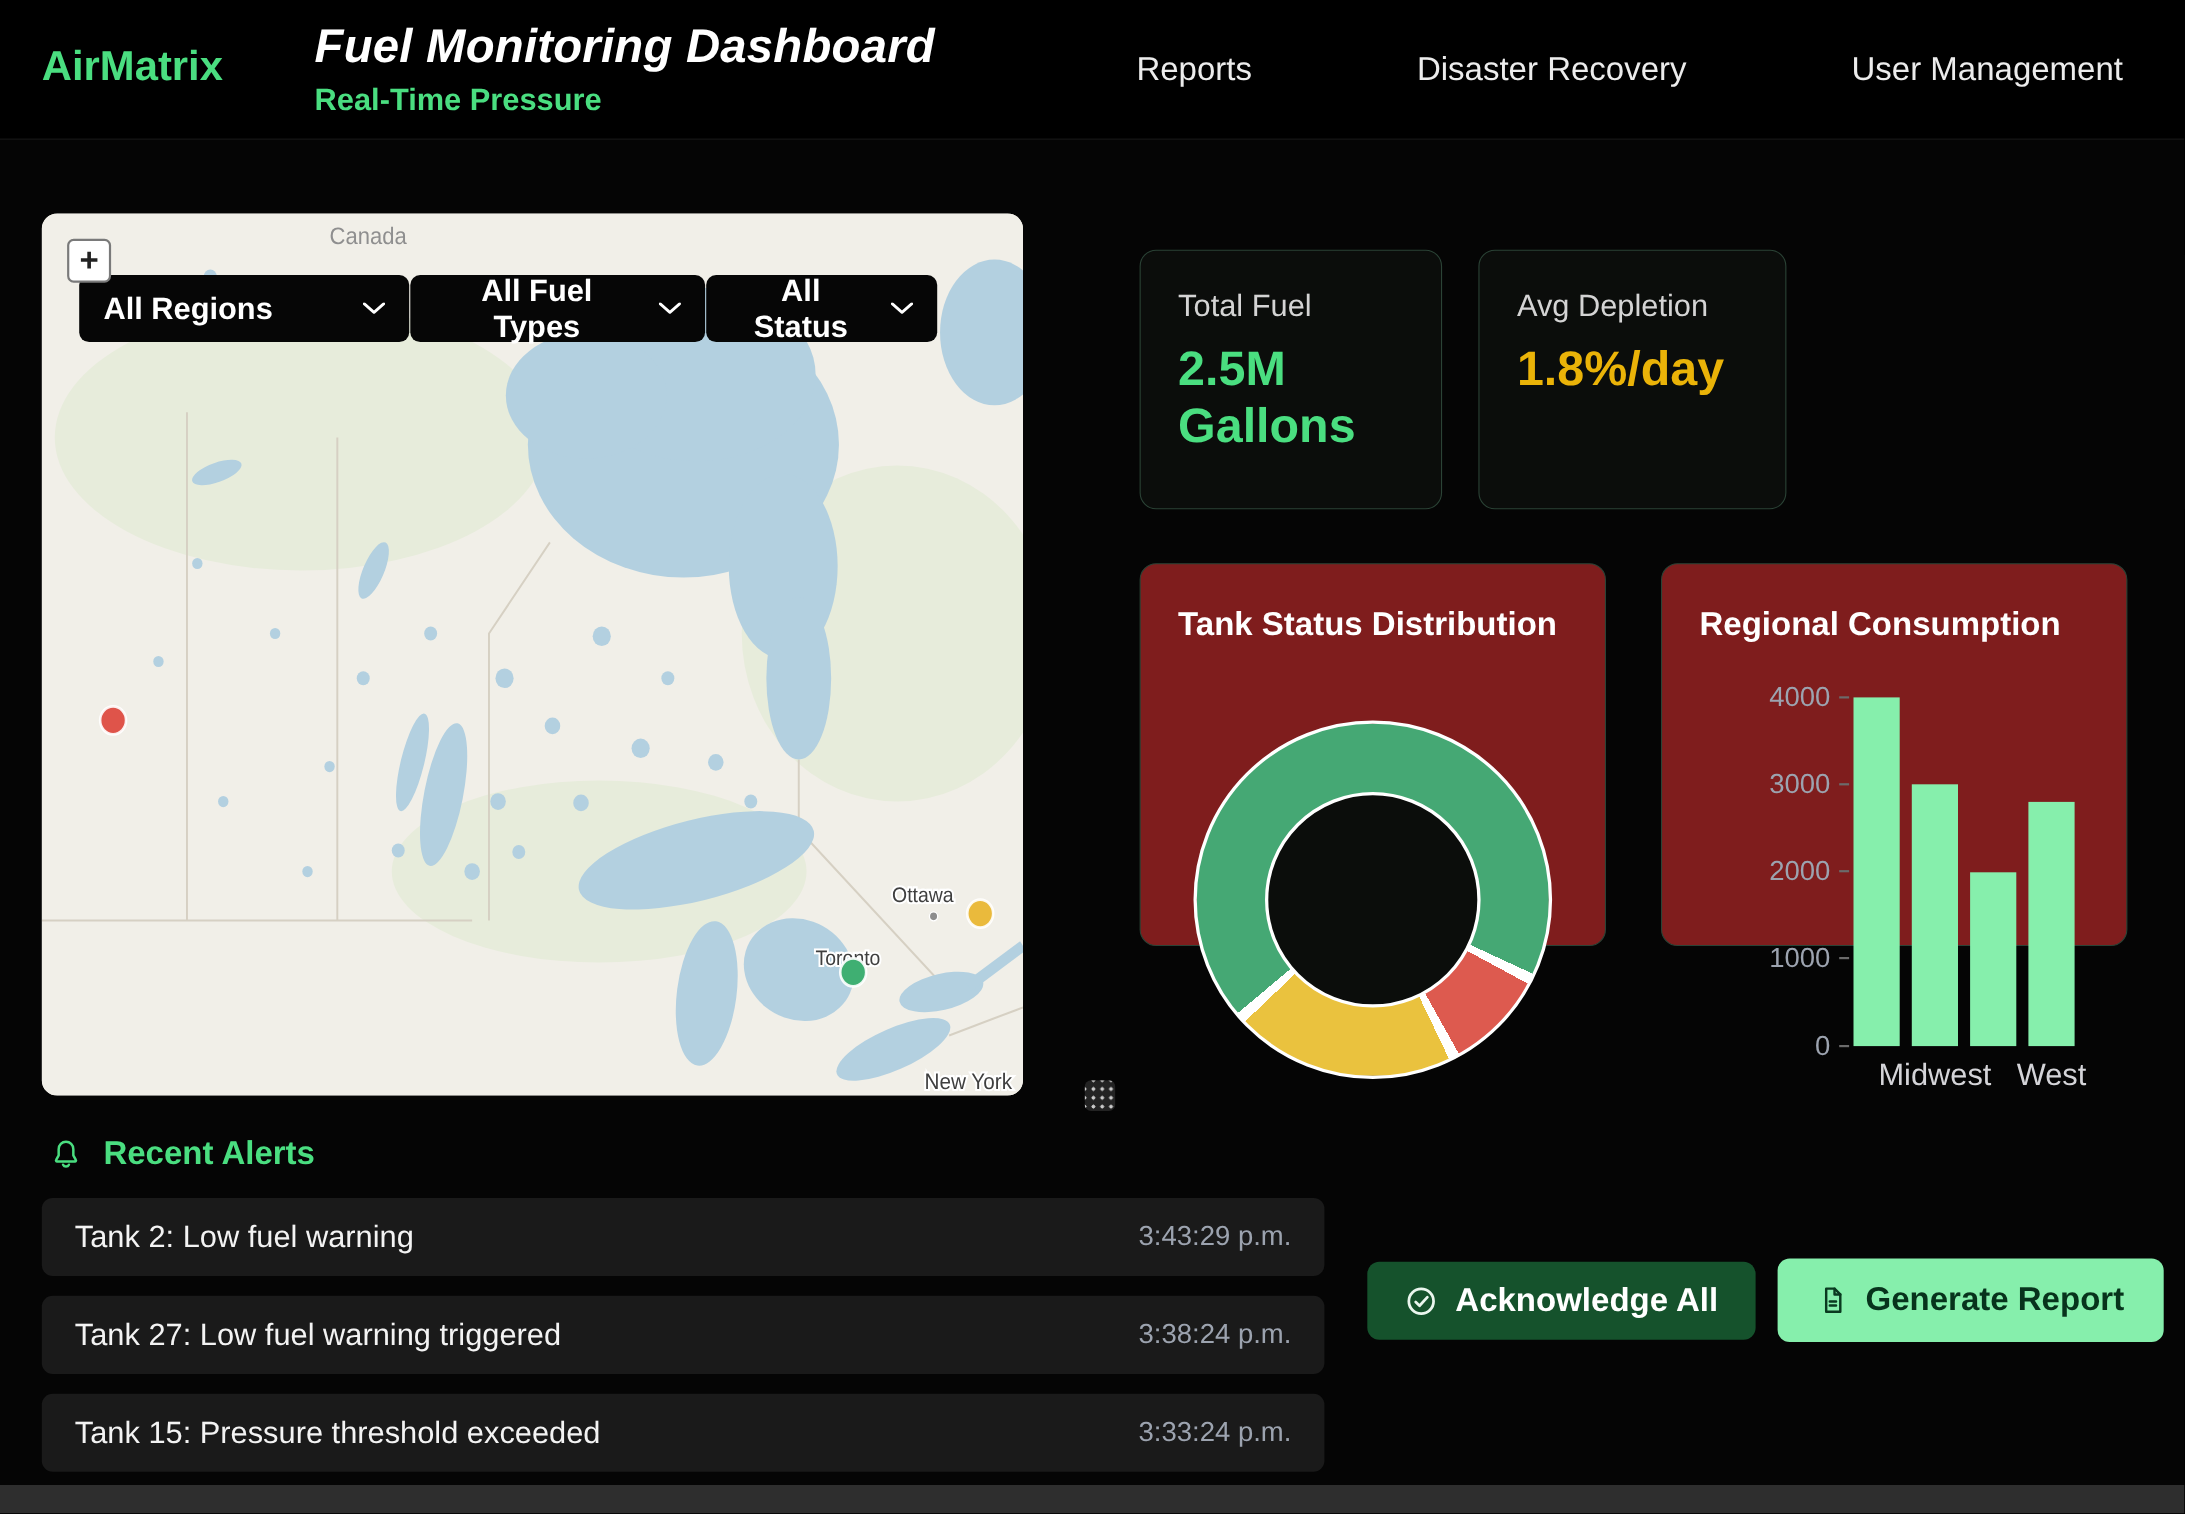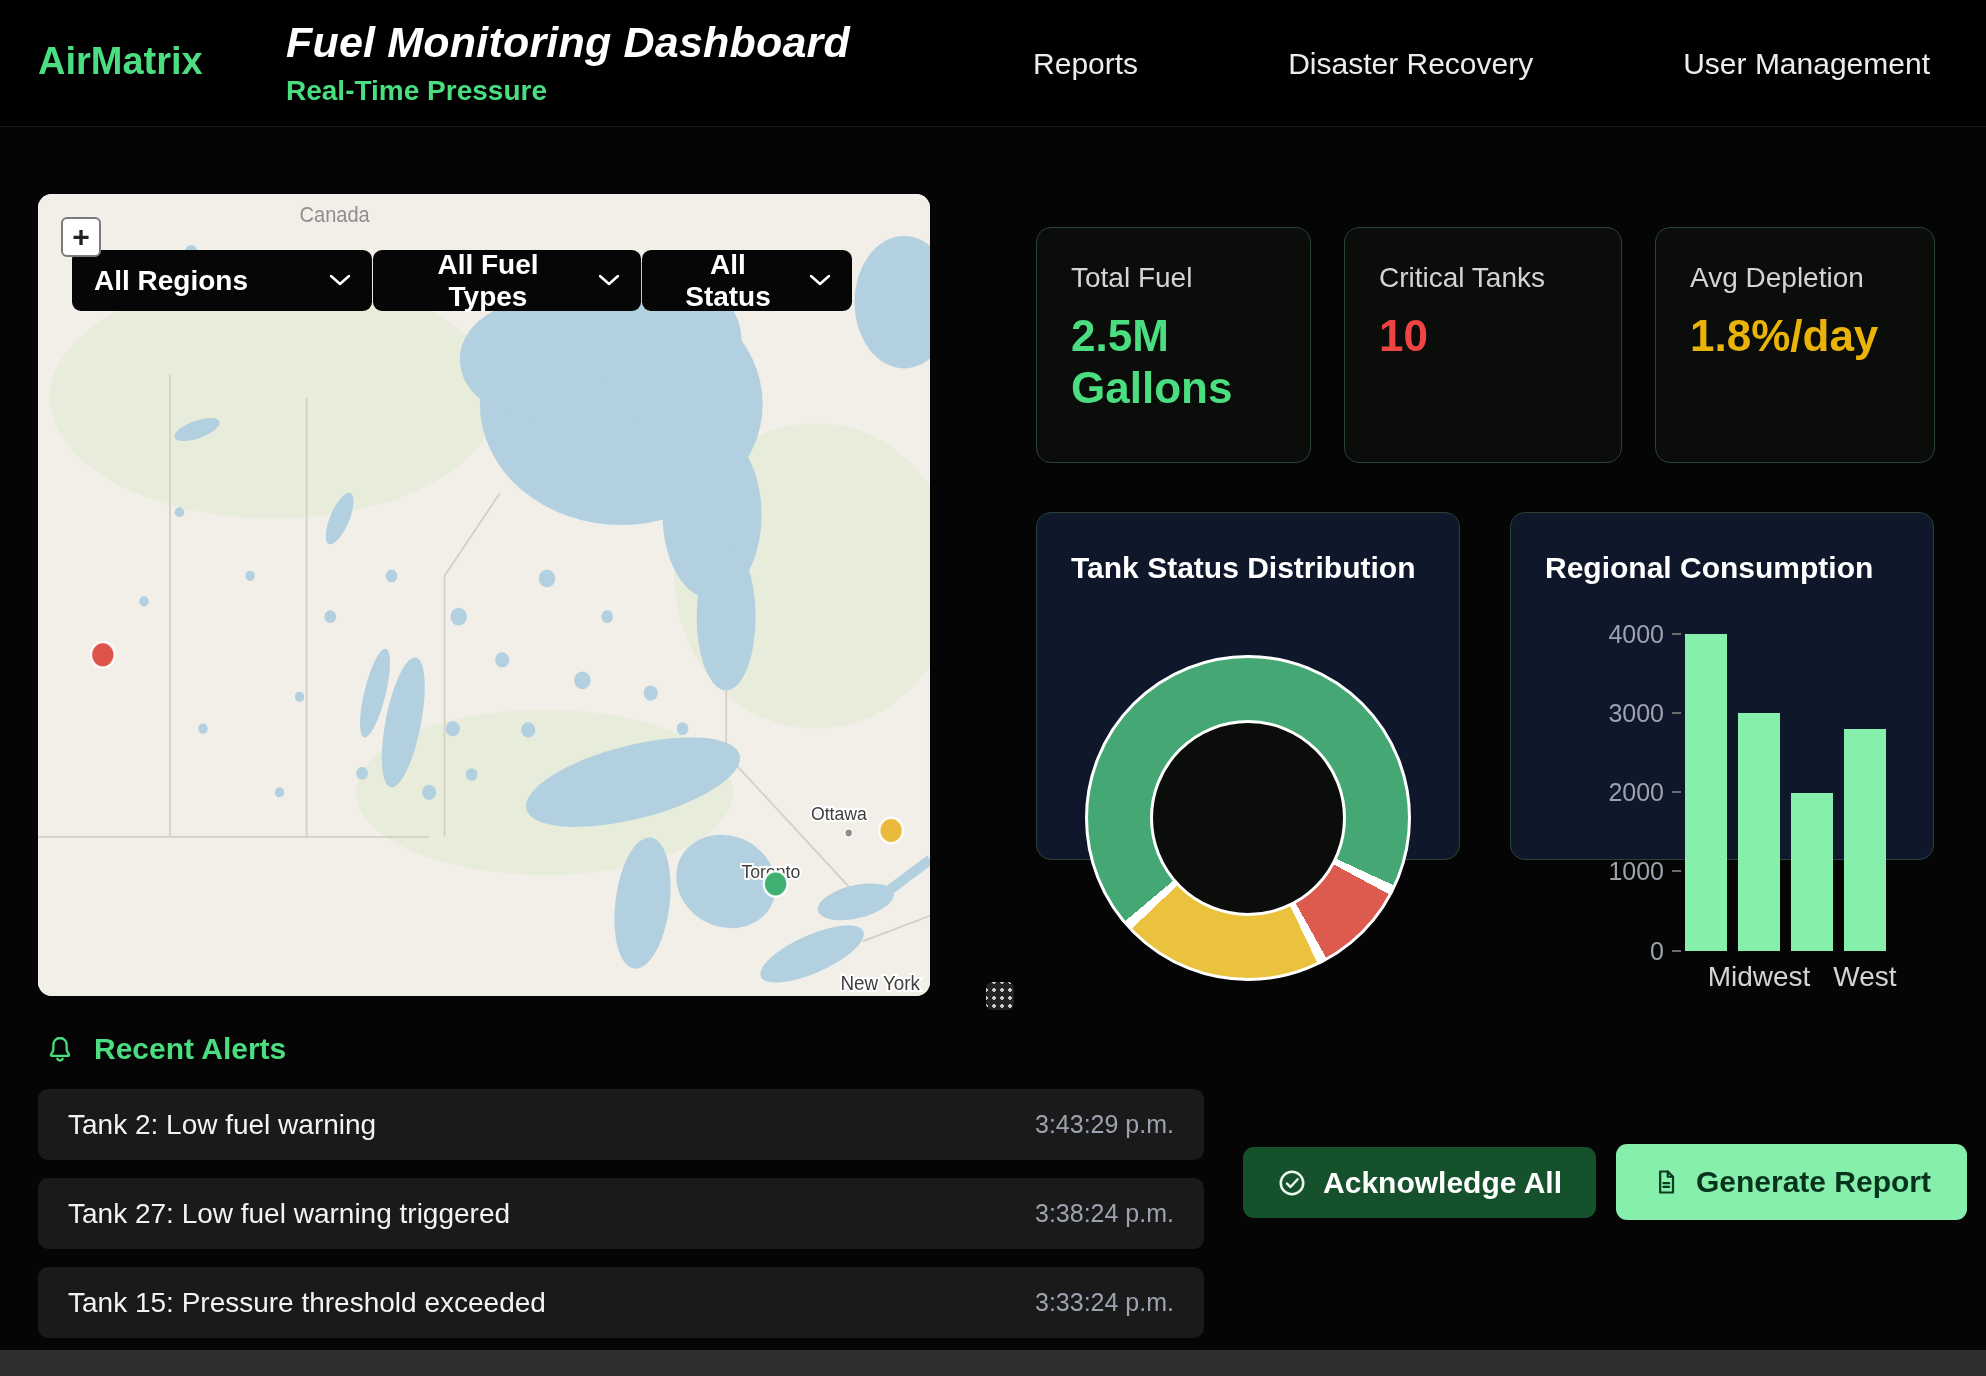--- a/index.html
+++ b/index.html
@@ -31,21 +31,21 @@
                    z-index:6; cursor:grab; }
 
   
   .stats-row { position:absolute; left:1036px; top:227px; width:899px; display:flex; gap:33px; }
   .stat-card { height:236px; background:#0b0d0b; border:1px solid #2b4336; border-radius:15px; padding:34px 34px; }
   .stat-card.c1{ width:275px; } .stat-card.c2{ width:278px; } .stat-card.c3{ width:280px; }
   .stat-label { font-size:28px; color:#d4d4d4; }
   .stat-value { margin-top:16px; font-size:44px; font-weight:bold; line-height:1.18; overflow-wrap:break-word; }
 
   
-  .chart-card { position:absolute; top:512px; width:424px; height:348px; background:#0f172a; border:1px solid #2b4336; border-radius:15px; }
+  .chart-card { position:absolute; top:512px; width:424px; height:348px; background:#7f1d1d; border:1px solid #2b4336; border-radius:15px; }
   .chart-card.donut-card { left:1036px; }
   .chart-card.bar-card { left:1510px; }
   .chart-title { position:absolute; left:34px; top:38px; font-size:30px; font-weight:bold; color:#fff; white-space:nowrap; }
 
   .donut { position:absolute; left:48px; top:142px; width:326px; height:326px; border-radius:50%; border:3px solid #fff; }
   .donut-hole { position:absolute; left:50%; top:50%; transform:translate(-50%,-50%); width:196px; height:196px; border-radius:50%;
                 background:#0b0d0b; border:3px solid #fff; }
 
   .bars { position:absolute; left:174px; top:121px; width:201px; height:317px; display:flex; align-items:flex-end; gap:11px; }
   .bar { width:42px; }
@@ -175,24 +175,20 @@
       </button>
     </div>
   </div>
   <div class="resize-handle"></div>
 
   <div class="stats-row">
     <div class="stat-card c1">
       <div class="stat-label">Total Fuel</div>
       <div class="stat-value" style="color: rgb(74, 222, 128);">2.5M Gallons</div>
     </div>
-    <div class="stat-card c2">
-      <div class="stat-label">Critical Tanks</div>
-      <div class="stat-value" style="color: rgb(239, 68, 68);">10</div>
-    </div>
     <div class="stat-card c3">
       <div class="stat-label">Avg Depletion</div>
       <div class="stat-value" style="color: rgb(234, 179, 8);">1.8%/<wbr>day</div>
     </div>
   </div>
 
   <div class="chart-card donut-card">
     <div class="chart-title">Tank Status Distribution</div>
     <div class="donut" style="background: conic-gradient(from 230deg, rgb(69, 168, 116) 0%, rgb(69, 168, 116) 68%, rgb(255, 255, 255) 68%, rgb(255, 255, 255) 69%, rgb(221, 90, 79) 69%, rgb(221, 90, 79) 78%, rgb(255, 255, 255) 78%, rgb(255, 255, 255) 79%, rgb(234, 194, 62) 79%, rgb(234, 194, 62) 99%, rgb(255, 255, 255) 99%, rgb(255, 255, 255) 100%);">
       <div class="donut-hole"></div>

